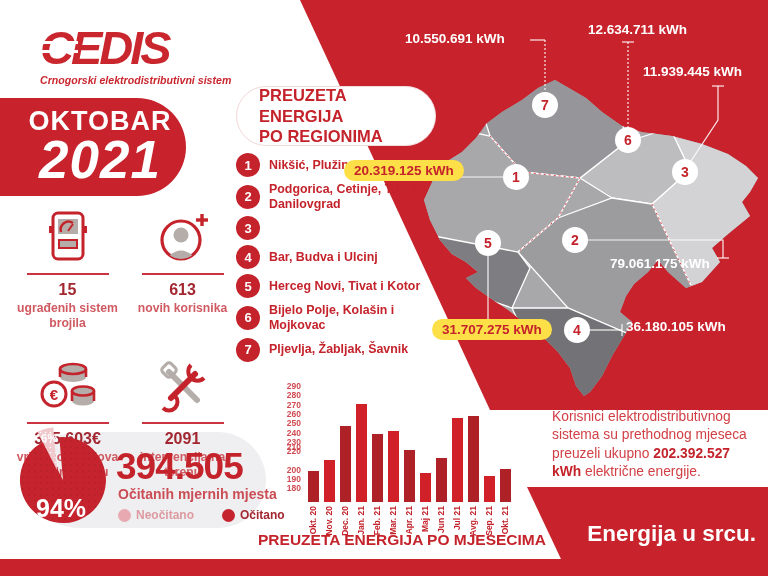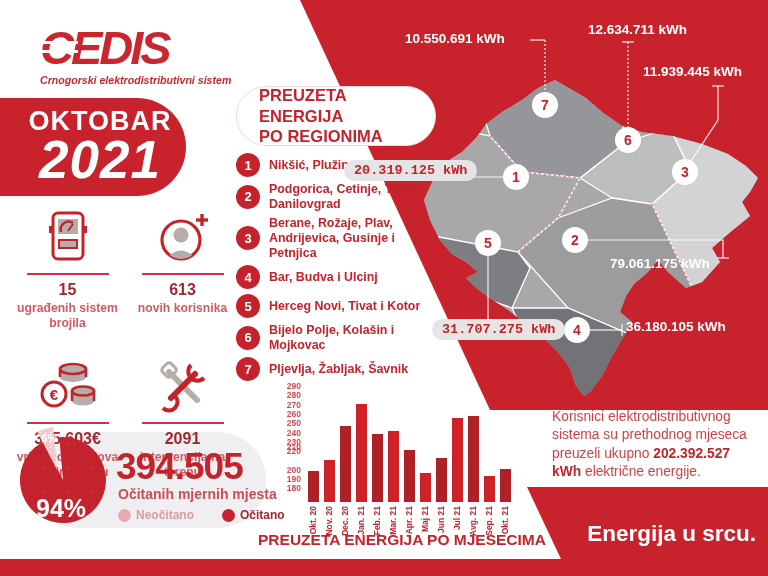--- a/index.html
+++ b/index.html
@@ -49,21 +49,21 @@
   .regions-list{left:236px;top:153px;width:200px;z-index:3;display:flex;flex-direction:column;gap:5px;}
   .region-row{display:flex;align-items:center;gap:9px;min-height:24px;}
   .region-num{flex:0 0 24px;width:24px;height:24px;border-radius:50%;background:var(--red-text);
     color:#fff;font-size:13px;font-weight:800;display:flex;align-items:center;justify-content:center;}
   .region-name{font-size:12.4px;font-weight:600;color:var(--red-text);line-height:1.18;}
 
   
   .map-svg{left:390px;top:20px;z-index:2;}
   .map-label{z-index:4;font-size:13.5px;font-weight:800;white-space:nowrap;}
   .map-label.plain{color:#fff;}
-  .map-label.box{color:var(--red-text);background:#e5e5e5;border-radius:13px;padding:3px 10px;font-family:Liberation Mono, monospace;}
+  .map-label.box{color:var(--red-text);background:#fde047;border-radius:13px;padding:3px 10px;}
 
   
   .chart{left:281px;top:386px;display:flex;z-index:3;}
   .y-axis{position:relative;width:22px;height:116px;margin-right:5px;}
   .y-tick{position:absolute;right:2px;font-size:8.5px;font-weight:700;color:#d14a52;}
   .bars{display:flex;align-items:flex-end;height:116px;}
   .bar{position:relative;width:11px;margin-right:5px;}
   .bar:nth-child(odd){background:#ad2127;}
   .bar:nth-child(even){background:var(--red-bright);}
   .bar-label{position:absolute;top:calc(100% + 4px);left:0;writing-mode:vertical-rl;
@@ -200,21 +200,20 @@
     <div class="region-row">
       <span class="region-num">1</span>
       <span class="region-name">Nikšić, Plužine</span>
     </div>
     <div class="region-row">
       <span class="region-num">2</span>
       <span class="region-name">Podgorica, Cetinje, Tuzi i Danilovgrad</span>
     </div>
     <div class="region-row">
       <span class="region-num">3</span>
-      <span class="region-name">Berane, Rožaje, Plav, Andrijevica, Gusinje i Petnjica</span>
     </div>
     <div class="region-row">
       <span class="region-num">4</span>
       <span class="region-name">Bar, Budva i Ulcinj</span>
     </div>
     <div class="region-row">
       <span class="region-num">5</span>
       <span class="region-name">Herceg Novi, Tivat i Kotor</span>
     </div>
     <div class="region-row">

